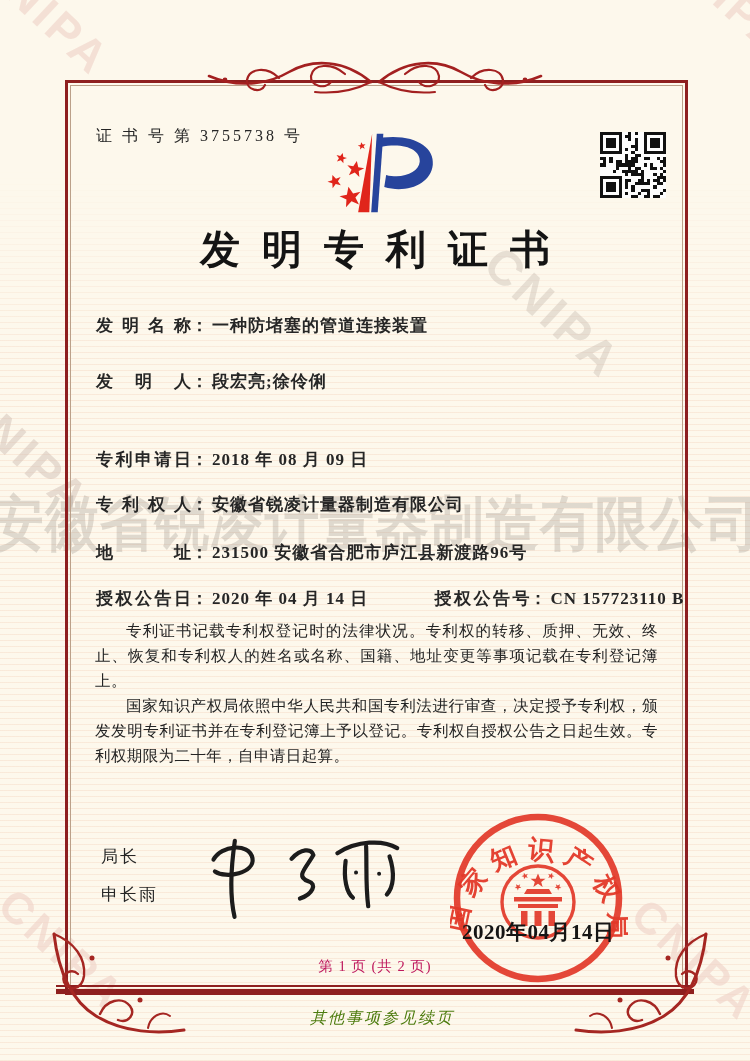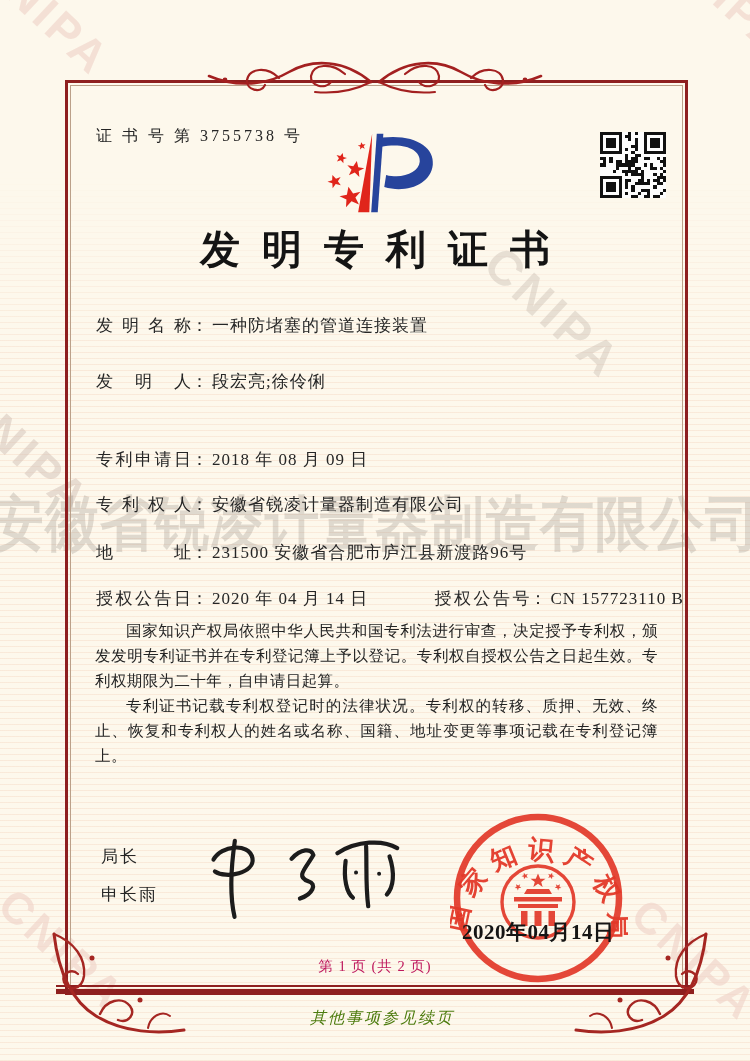--- a/index.html
+++ b/index.html
@@ -40,21 +40,21 @@
   }
   .content{position:absolute;inset:0;z-index:5;}
   .cert-no{position:absolute;left:96px;top:126px;font-size:16px;letter-spacing:3px;color:#262626;}
   .qr{position:absolute;left:600px;top:132px;width:66px;height:66px;}
   .logo{position:absolute;left:298px;top:132px;width:152px;height:84px;}
   .title{
     position:absolute;left:0;top:222px;width:750px;text-align:center;
     font-size:40px;font-weight:bold;color:#141414;
     letter-spacing:22px;text-indent:22px;
   }
-  .row{position:absolute;left:96px;font-size:17px;color:#262626;white-space:nowrap;}
+  .row{position:absolute;left:96px;font-size:17px;color:#262626;white-space:nowrap;font-weight:bold;}
   .lbl{display:inline-block;width:95px;text-align:justify;text-align-last:justify;vertical-align:bottom;}
   .colon{display:inline-block;margin-right:4px;}
   .val{letter-spacing:1px;}
   .lbl2{display:inline-block;width:95px;text-align:justify;text-align-last:justify;vertical-align:bottom;margin-left:62px;}
   .paras{position:absolute;left:95px;top:618px;width:563px;font-size:15.5px;
          line-height:25px;color:#242424;text-align:justify;}
   .paras p{margin:0;text-indent:2em;letter-spacing:0.4px;}
   .signer-title{position:absolute;left:101px;top:845px;font-size:17px;color:#262626;letter-spacing:2px;}
   .signer-name{position:absolute;left:101px;top:883px;font-size:17px;color:#262626;letter-spacing:2px;}
   .sig{position:absolute;left:200px;top:826px;width:230px;height:92px;transform:rotate(-2deg);}
@@ -280,22 +280,22 @@
     </div>
     <div class="row" style="top:541px;">
       <span class="lbl">地址</span><span class="colon">：</span><span class="val">231500 安徽省合肥市庐江县新渡路96号</span>
     </div>
     <div class="row" style="top:587px;">
       <span class="lbl">授权公告日</span><span class="colon">：</span><span class="val">2020 年 04 月 14 日</span>
       <span class="lbl2">授权公告号</span><span class="colon">：</span><span class="val">CN 157723110 B</span>
     </div>
 
     <div class="paras">
+      <p>专利证书记载专利权登记时的法律状况。专利权的转移、质押、无效、终止、恢复和专利权人的姓名或名称、国籍、地址变更等事项记载在专利登记簿上。</p>
       <p>国家知识产权局依照中华人民共和国专利法进行审查，决定授予专利权，颁发发明专利证书并在专利登记簿上予以登记。专利权自授权公告之日起生效。专利权期限为二十年，自申请日起算。</p>
-      <p>专利证书记载专利权登记时的法律状况。专利权的转移、质押、无效、终止、恢复和专利权人的姓名或名称、国籍、地址变更等事项记载在专利登记簿上。</p>
     </div>
 
     <div class="signer-title">局长</div>
     <div class="signer-name">申长雨</div>
     <svg class="sig" viewBox="0 0 230 92">
       <g fill="none" stroke="#1c1c1c" stroke-width="4.2" stroke-linecap="round" stroke-linejoin="round">
         <path d="M36,12 C32,34 28,62 33,88"></path>
         <path d="M14,30 C22,16 50,14 53,30 C55,45 26,50 15,42"></path>
         <path d="M92,32 C102,22 112,22 114,29 C106,42 95,50 108,55 C117,58 112,68 99,72"></path>
         <path d="M138,28 C158,16 184,16 198,25"></path>

